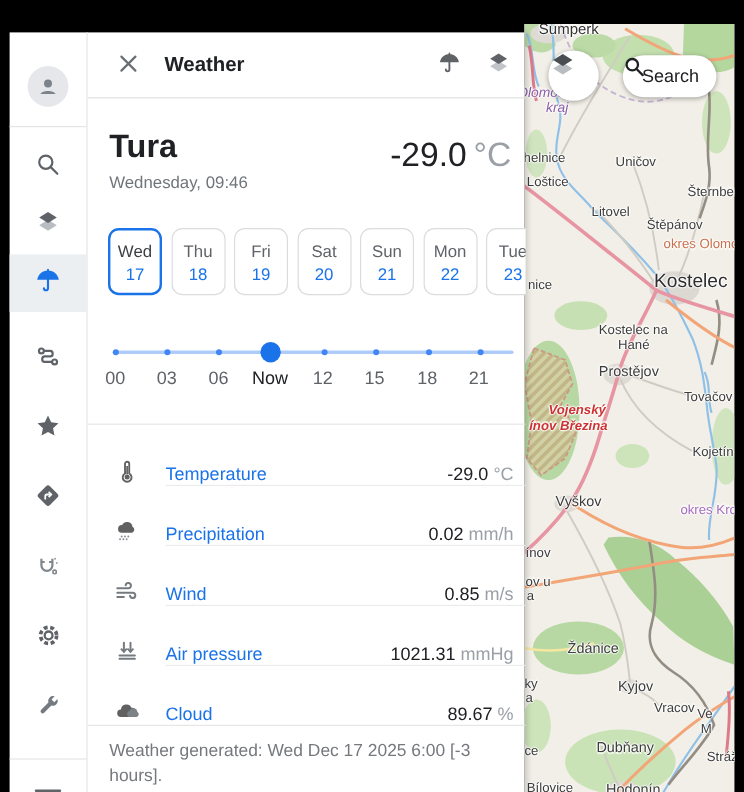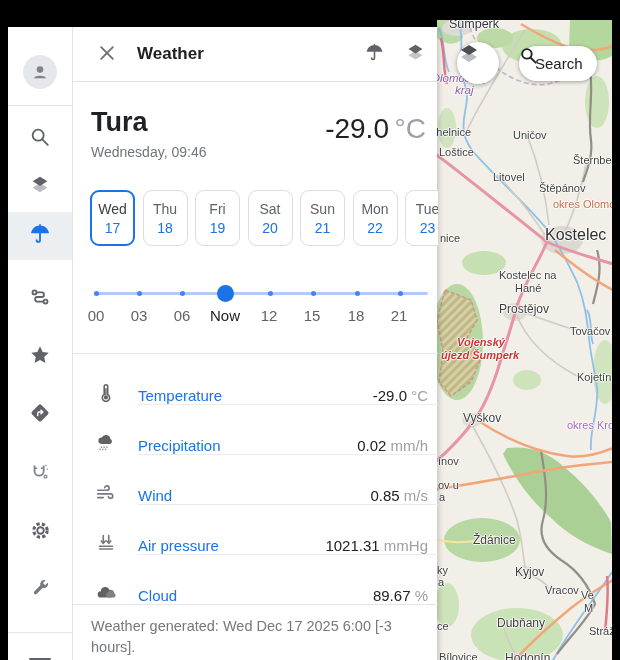--- a/index.html
+++ b/index.html
@@ -182,21 +182,21 @@
         <div class="mlabel t11" style="left: 56px; top: 151px;">Litovel</div>
         <div class="mlabel t11" style="left: 102px; top: 162px;">Štěpánov</div>
         <div class="mlabel oko" style="left: 116px; top: 178px;">okres Olomouc</div>
         <div class="mlabel t11" style="left: 3px; top: 212px;">nice</div>
         <div class="mlabel c16" style="left: 108px; top: 206px;">Kostelec</div>
         <div class="mlabel t11" style="left: 62px; top: 249px;">Kostelec na</div>
         <div class="mlabel t11" style="left: 78px; top: 262px;">Hané</div>
         <div class="mlabel t12" style="left: 62px; top: 282px;">Prostějov</div>
         <div class="mlabel t11" style="left: 133px; top: 305px;">Tovačov</div>
         <div class="mlabel mil" style="left: 20px; top: 316px;">Vojenský</div>
-        <div class="mlabel mil" style="left: 4px; top: 329px;">újezd Šumperk</div>
+        <div class="mlabel mil" style="left: 4px; top: 329px;">ínov Březina</div>
         <div class="mlabel t11" style="left: 140px; top: 351px;">Kojetín</div>
         <div class="mlabel t12" style="left: 26px; top: 391px;">Vyškov</div>
         <div class="mlabel okk" style="left: 130px; top: 399px;">okres Kroměříž</div>
         <div class="mlabel t11" style="left: 1px; top: 435px;">ínov</div>
         <div class="mlabel t11" style="left: 1px; top: 459px;">ov u</div>
         <div class="mlabel t11" style="left: 2px; top: 471px;">a</div>
         <div class="mlabel t12" style="left: 36px; top: 513px;">Ždánice</div>
         <div class="mlabel t11" style="left: 0px; top: 544px;">ky</div>
         <div class="mlabel t11" style="left: 1px; top: 556px;">a</div>
         <div class="mlabel t12" style="left: 78px; top: 545px;">Kyjov</div>

